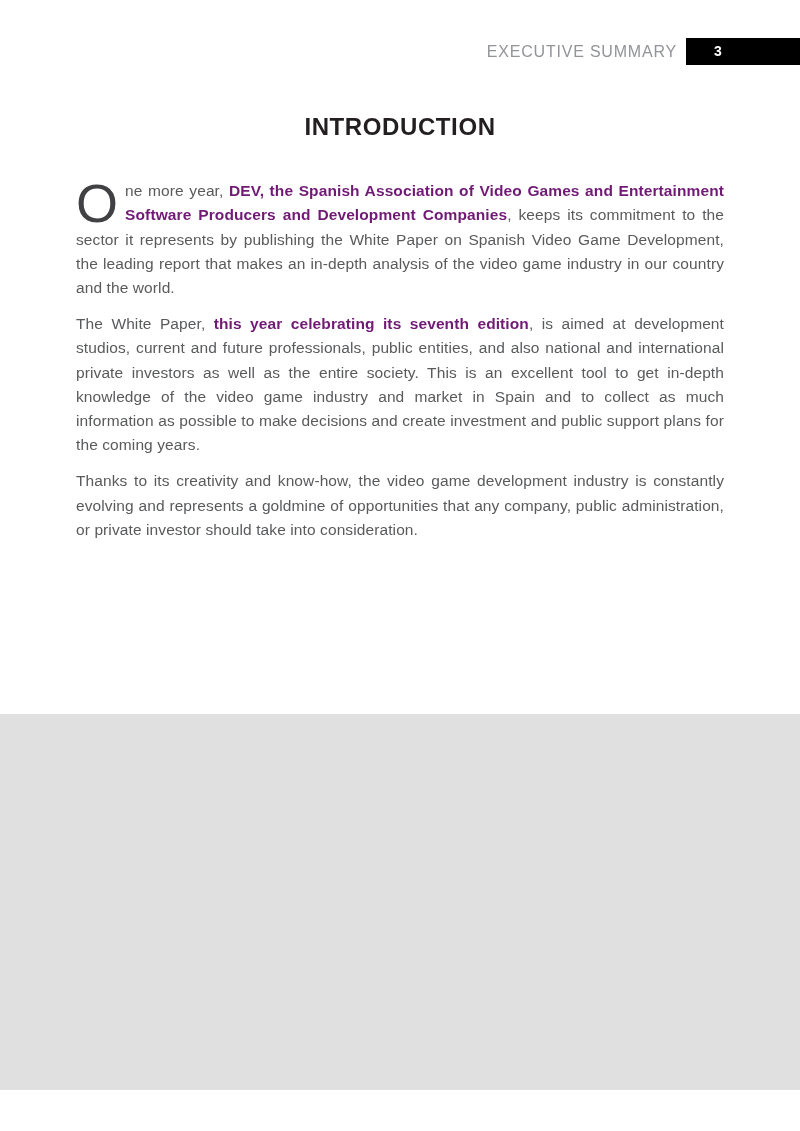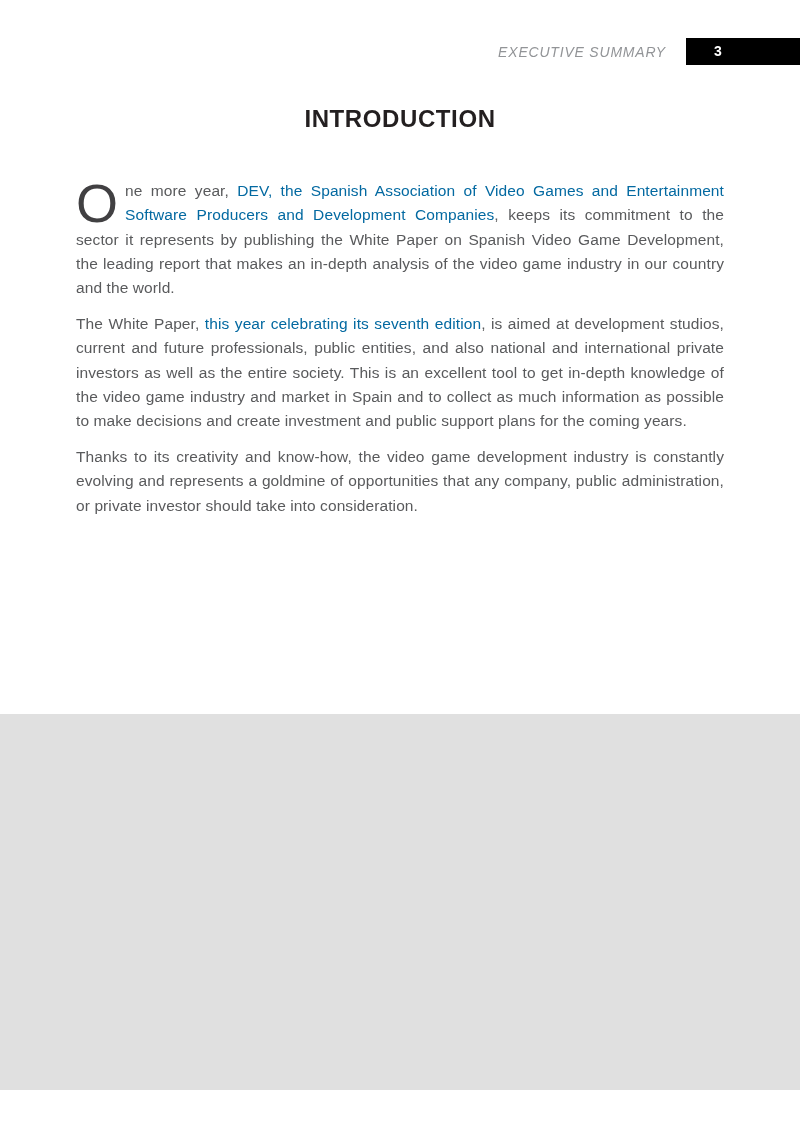--- a/index.html
+++ b/index.html
@@ -22,42 +22,41 @@
   
   .page-header {
     position: absolute;
     top: 38px;
     right: 0;
     display: flex;
     align-items: center;
   }
 
   .section-label {
-    font-style: italic;
-    font-size: 14px;
+    font-size: 16px;
     letter-spacing: 0.8px;
     color: #929497;
-    margin-right: 20px;
+    margin-right: 9px;
   }
 
   .page-number-box {
     width: 114px;
     height: 27px;
     background: #000000;
     color: #ffffff;
     font-weight: bold;
     font-size: 14px;
     line-height: 27px;
     padding-left: 28px;
   }
 
   
   .page-title {
     position: absolute;
-    top: 105px;
+    top: 113px;
     left: 0;
     width: 100%;
     text-align: center;
     font-size: 24px;
     font-weight: bold;
     letter-spacing: 0.6px;
     color: #231f20;
   }
 
   
@@ -68,21 +67,21 @@
     width: 648px;
     color: #595a5c;
     font-size: 15.5px;
     line-height: 24.3px;
     letter-spacing: 0.1px;
     text-align: justify;
   }
 
   .para { margin-bottom: 11.5px; }
 
-  .para b { color: #0369a1; font-weight: normal; }
+  .para b { color: #701a75; font-weight: bold; }
 
   .dropcap {
     float: left;
     font-size: 54px;
     line-height: 42px;
     font-weight: 300;
     color: #414042;
     margin: 3px 7px 0 0;
   }
 

